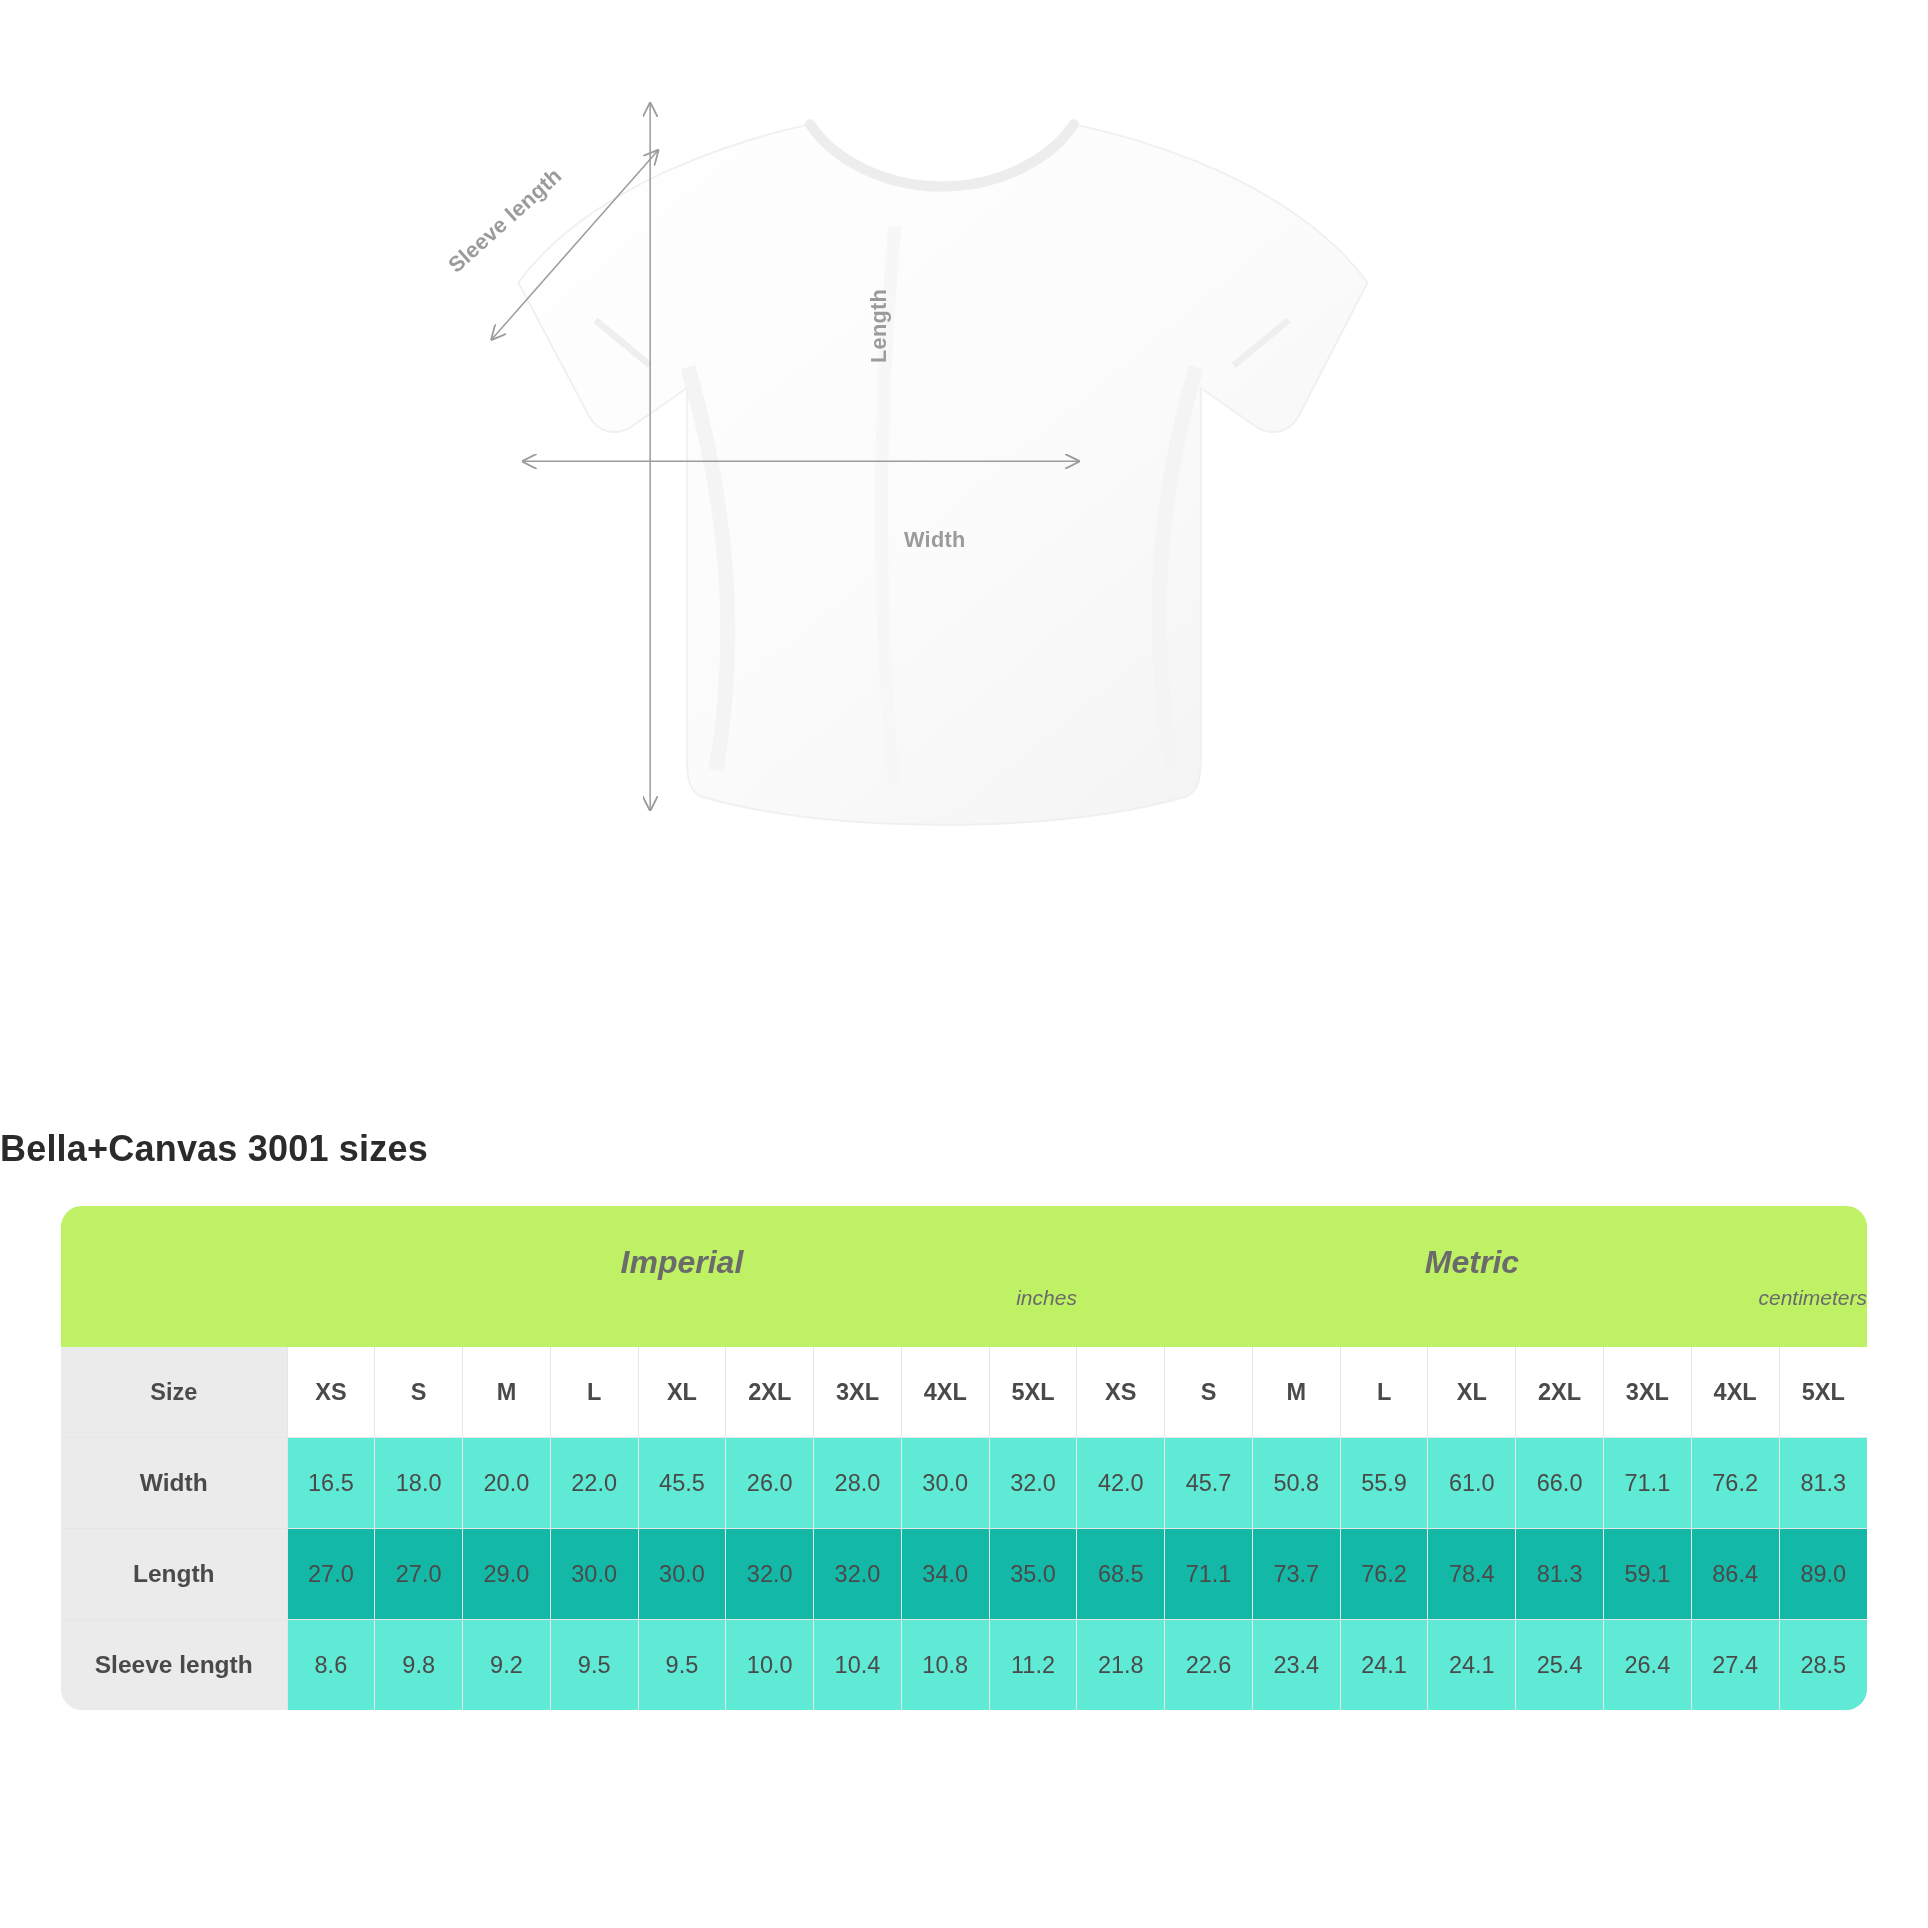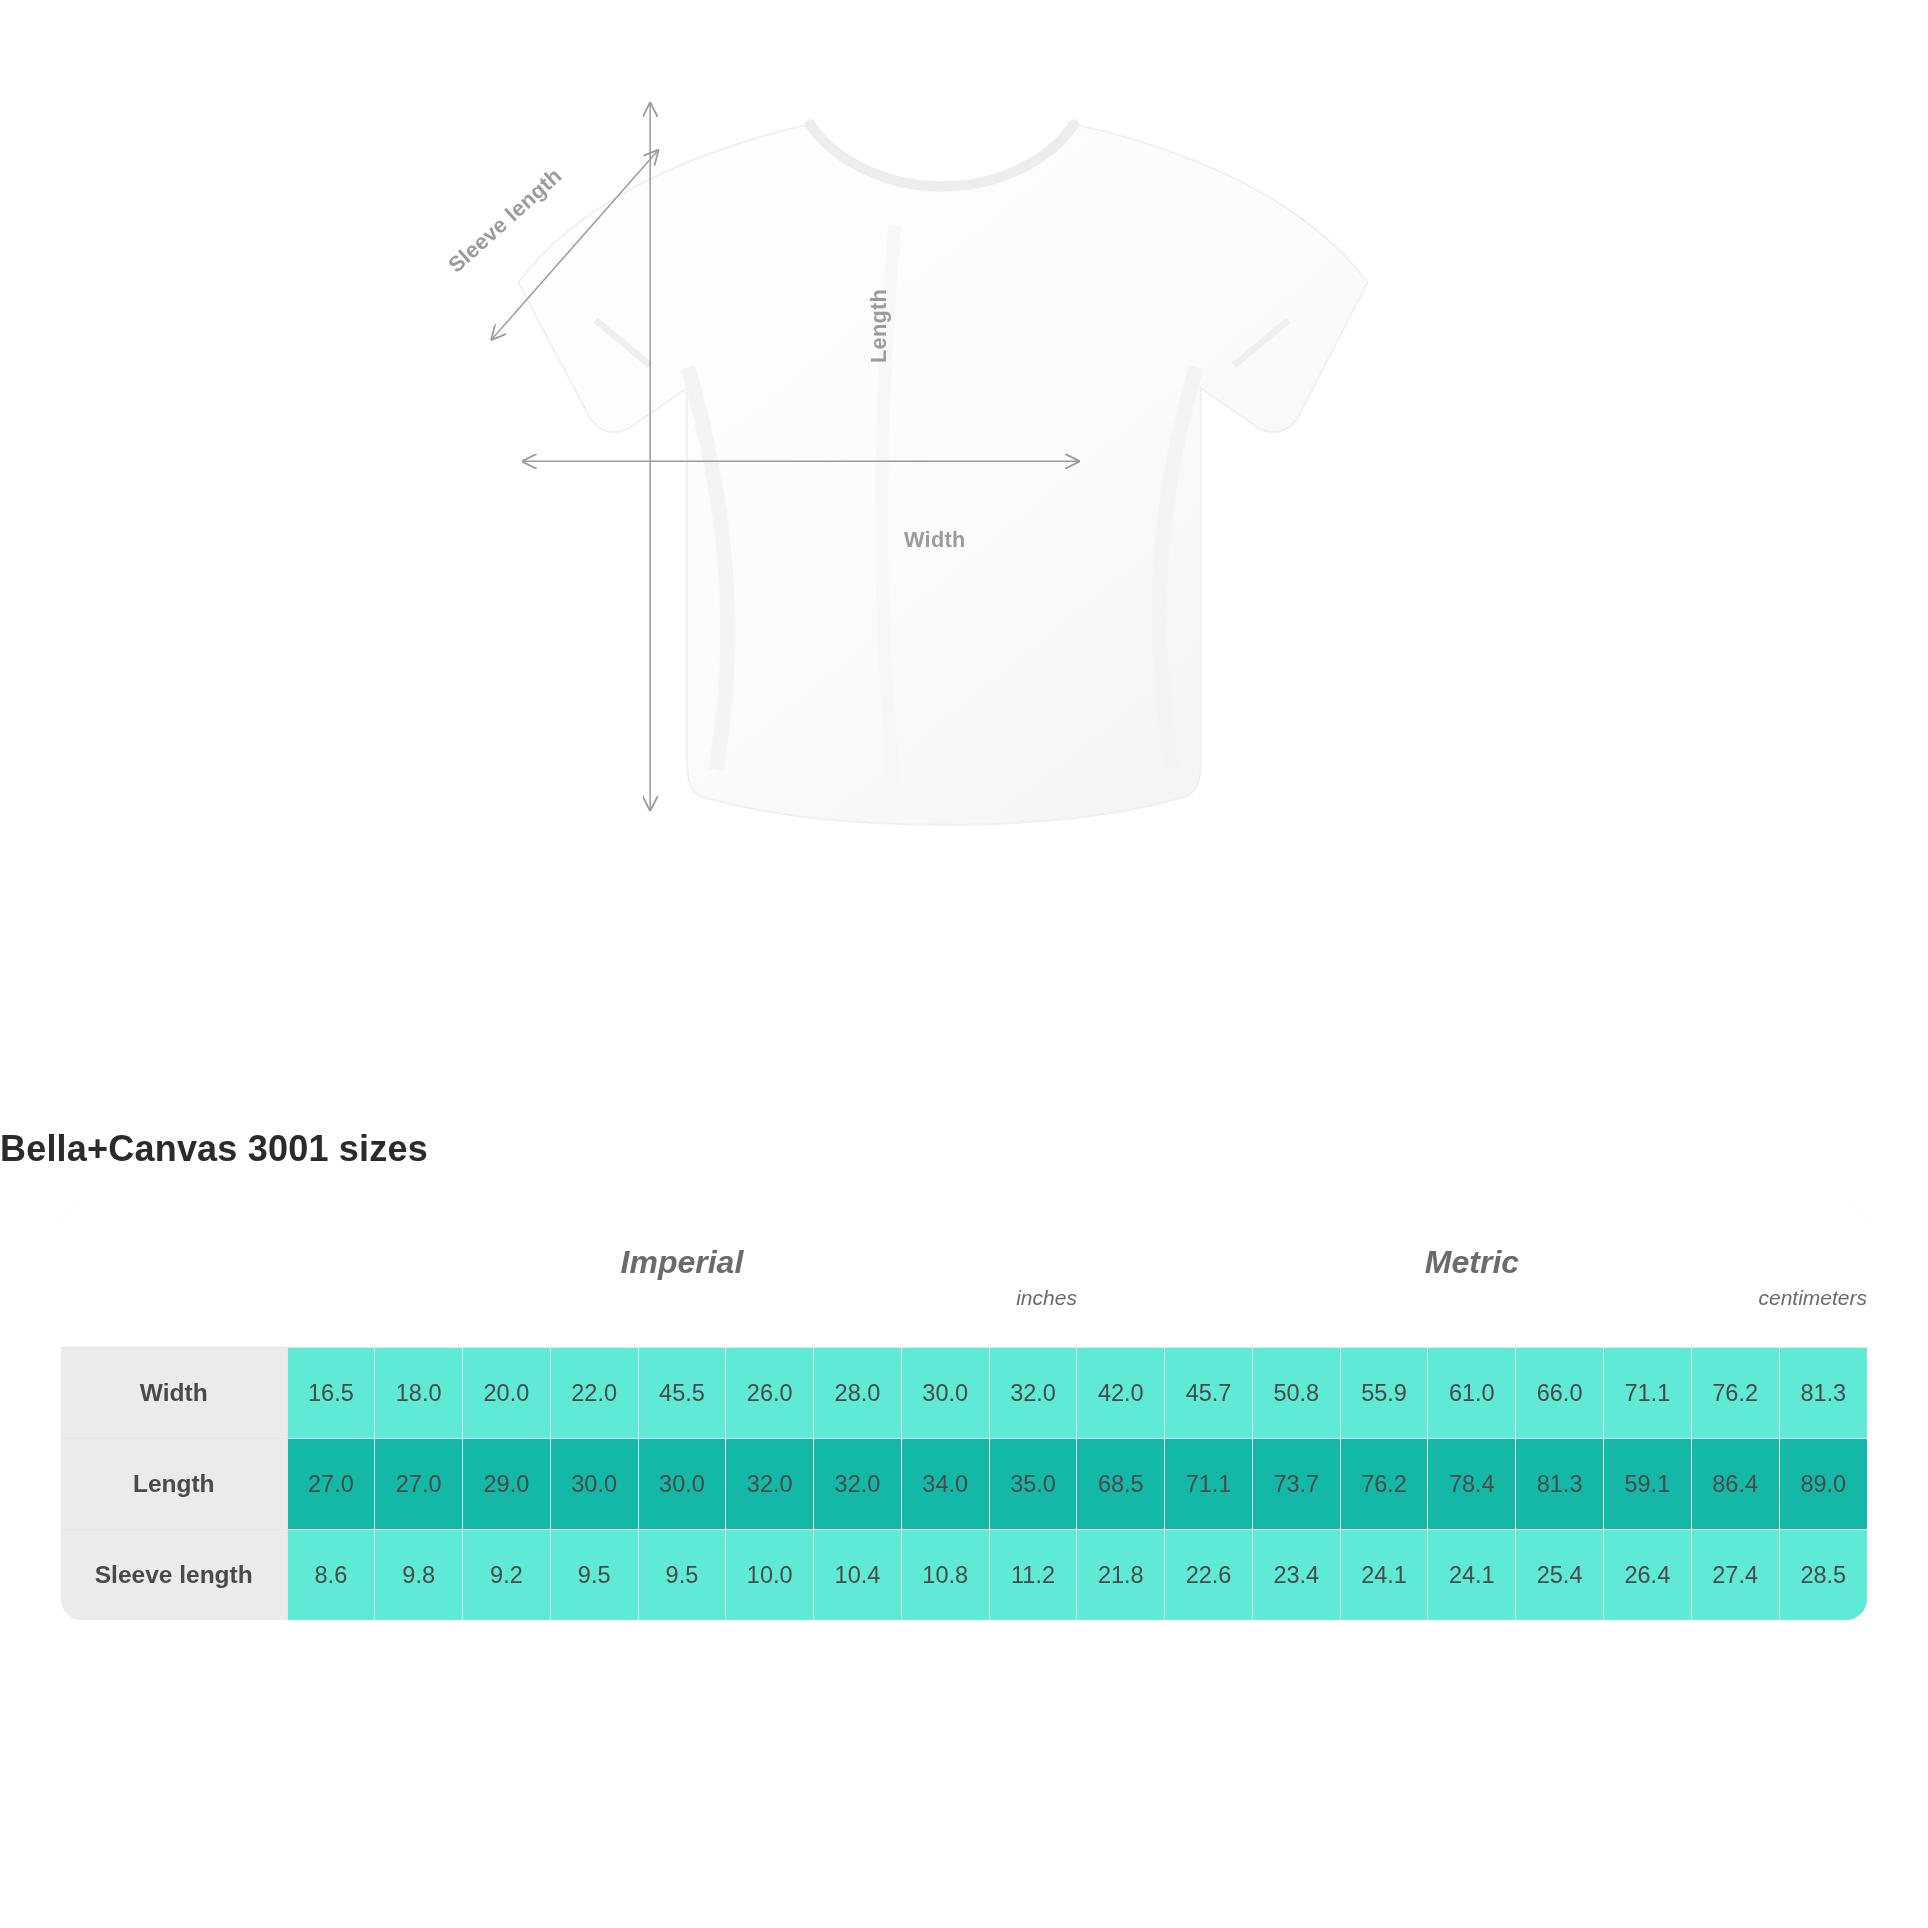--- a/index.html
+++ b/index.html
@@ -94,21 +94,21 @@
     text-align: center;
     vertical-align: middle;
     font-size: 23.5px;
     color: #4a4a4a;
     padding: 0;
   }
   col.first-col { width: 226px; }
 
   .unit-head td {
     height: 141px;
-    background: #ffffff;
+    background: #bef264;
     border: none;
   }
   .unit-name {
     font-size: 32px;
     font-style: italic;
     font-weight: bold;
     color: #6b6b6b;
     line-height: 1.2;
   }
   .unit-sub {
@@ -229,20 +229,41 @@
           <td colspan="9">
             <div class="unit-name">Imperial</div>
             <div class="unit-sub">inches</div>
           </td>
           <td colspan="9">
             <div class="unit-name">Metric</div>
             <div class="unit-sub">centimeters</div>
           </td>
         </tr>
 
+        <tr class="size-row">
+          <td>Size</td>
+          <td>XS</td>
+          <td>S</td>
+          <td>M</td>
+          <td>L</td>
+          <td>XL</td>
+          <td>2XL</td>
+          <td>3XL</td>
+          <td>4XL</td>
+          <td>5XL</td>
+          <td>XS</td>
+          <td>S</td>
+          <td>M</td>
+          <td>L</td>
+          <td>XL</td>
+          <td>2XL</td>
+          <td>3XL</td>
+          <td>4XL</td>
+          <td>5XL</td>
+        </tr>
 
         <tr class="data-row row-alt">
           <td>Width</td>
           <td>16.5</td>
           <td>18.0</td>
           <td>20.0</td>
           <td>22.0</td>
           <td>45.5</td>
           <td>26.0</td>
           <td>28.0</td>

